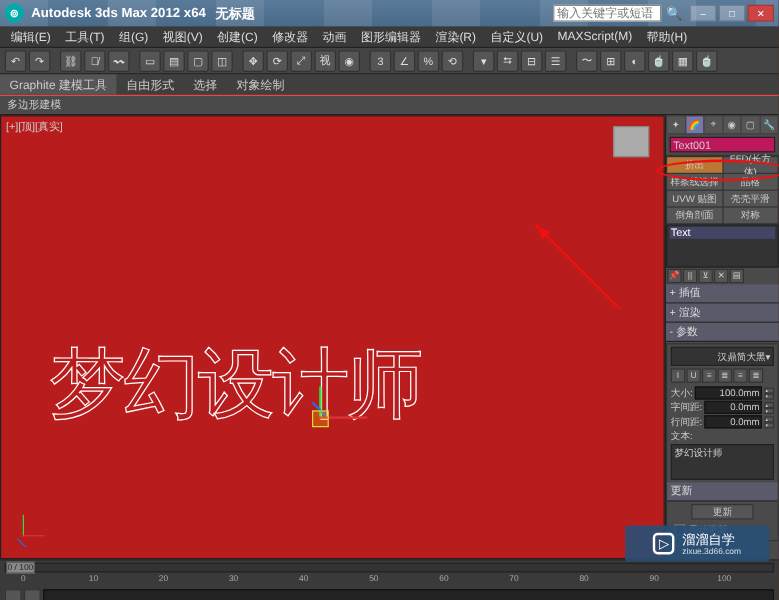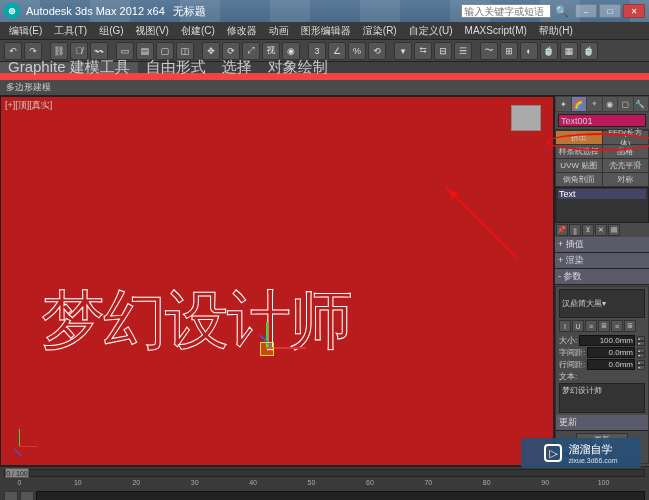--- a/index.html
+++ b/index.html
@@ -1,34 +1,34 @@
 <!DOCTYPE html>
 <html><head>
 <meta charset="utf-8">
 <style>
 * { margin: 0; padding: 0; box-sizing: border-box; font-family: "Microsoft YaHei", sans-serif; }
 body { width: 649px; height: 500px; background: #3a3a3a; color: #ccc; font-size: 10px; overflow: hidden; position: relative; }
 
 .titlebar { height: 22px; background: linear-gradient(#5a7a9a,#4a6a8a); display: flex; align-items: center; padding: 0 4px; color: #fff; font-size: 11px; position: relative; overflow: hidden; }
 .titlebar .clouds { position: absolute; inset: 0; background: repeating-linear-gradient(90deg,rgba(255,255,255,.15) 0 40px,rgba(255,255,255,0) 40px 90px); opacity:.6; }
 .titlebar .logo { width: 16px; height: 16px; border-radius: 8px; background: #0aa; margin-right: 6px; z-index:1; display:flex;align-items:center;justify-content:center; font-size:9px; font-weight:bold;}
-.titlebar .title { z-index:1; flex: 0 0 auto; }
+.titlebar .title { z-index:1; flex: 0 0 auto; font-weight: bold; }
 .titlebar .search { margin-left: auto; z-index:1; display:flex; align-items:center; gap:4px; }
 .titlebar .search input { width: 90px; height: 14px; font-size: 10px; background:#fff; border:1px solid #888; padding:0 2px; }
 .titlebar .winbtns { display:flex; gap:2px; margin-left:6px; z-index:1;}
 .titlebar .winbtn { width: 22px; height: 14px; background: rgba(255,255,255,.3); border:1px solid rgba(0,0,0,.2); display:flex;align-items:center;justify-content:center; font-size:8px; }
 
 .menubar { height: 18px; background: #3a3a3a; display: flex; align-items: center; padding: 0 4px; gap: 2px; border-bottom: 1px solid #222; font-size: 10px; color: #ddd; }
 .menubar .menu-item { padding: 0 5px; white-space: nowrap; }
 
 .toolbar-row { height: 22px; background: #444; border-bottom: 1px solid #222; display: flex; align-items: center; padding: 0 4px; gap: 2px; }
 .tool-btn { width: 18px; height: 18px; background: #555; border: 1px solid #333; border-radius:2px; display:flex;align-items:center;justify-content:center; font-size:9px; color:#ddd;}
 .tool-sep { width: 4px; }
 
-.ribbon-bar { height: 18px; background: #3f3f3f; border-bottom:7px solid #ef4444; display:flex; align-items:flex-end; font-size:15px;}
+.ribbon-bar { height: 18px; background: #3f3f3f; border-bottom:1px solid #ef4444; display:flex; align-items:flex-end; font-size:10px;}
 .ribbon-tab { padding: 0 8px; height:100%; display:flex;align-items:center; }
 .ribbon-tab.active { background:#555; }
 .sub-ribbon { height: 16px; background:#4a4a4a; border-bottom:1px solid #222; display:flex;align-items:center; font-size:9px; padding:0 6px;text-align:center;}
 
 .main-area { display: flex; height: 370px; }
 .viewport { flex: 1; background: #b91c1c; border: 1px solid #222; position: relative; overflow:hidden;}
 .vp-label { position: absolute; top: 2px; left: 4px; font-size: 9px; color: #ccc; }
 .viewcube { position: absolute; top: 8px; right: 12px; width: 30px; height: 26px; background: #aaa; border:1px solid #888; }
 
 .text-shape { position: absolute; left: 40px; top: 180px; font-size: 64px; color: transparent; -webkit-text-stroke: 1px #fff; letter-spacing: -2px; font-weight: 300; white-space: nowrap; }
@@ -53,21 +53,21 @@
 .cp-section { padding: 2px 3px; border-bottom: 1px solid #333;}
 .cp-input { width: 100%; height: 13px; background: #be185d; border:1px solid #222; color:#ccc; font-size:9px; padding:0 2px;}
 .cp-header { background:#5a5a6a; padding:1px 3px; color:#ddd; font-size:9px; border-bottom:1px solid #222;}
 .cp-btngrid { display:grid; grid-template-columns:1fr 1fr; gap:1px; padding:1px; background:#333;}
 .cp-gridbtn { background:#555; padding:1px 2px; text-align:center; font-size:8px; height:13px; display:flex;align-items:center;justify-content:center;}
 .cp-gridbtn.hot { background:#bb7733;}
 .cp-list { height: 36px; background:#333; border:1px solid #222; padding:1px 2px; color:#bbb; font-size:9px;}
 .cp-list .sel { background:#446; color:#fff; padding:0 1px;}
 .cp-row-btns { display:flex; gap:1px; padding:1px;}
 .cp-smbtn { width:12px;height:12px;background:#555;border:1px solid #333;font-size:7px;display:flex;align-items:center;justify-content:center;}
-.cp-drop { width:100%; height:29px; background:#333; border:1px solid #222; color:#ccc; font-size:8px; padding:0 2px; display:flex;align-items:center;justify-content:flex-start;}
+.cp-drop { width:100%; height:16px; background:#333; border:1px solid #222; color:#ccc; font-size:8px; padding:0 2px; display:flex;align-items:center;justify-content:flex-end;}
 .cp-param-section{ background:#4a4a4a; padding:2px 3px; border:1px solid #333; margin:1px 0;}
 .cp-param-row { display:flex; align-items:center; gap:2px; margin:1px 0; font-size:8px;}
 .cp-spinner { flex:1; height:11px; background:#222; border:1px solid #111; color:#ccc; font-size:8px; padding:0 1px; display:flex;align-items:center;justify-content:flex-end;}
 .cp-spinner-btns{width:8px;display:flex;flex-direction:column;}
 .cp-spinbtn{height:5px;background:#555;border:1px solid #333;font-size:4px;line-height:3px;}
 .cp-textarea { width:100%; height:30px; background:#333;border:1px solid #222;color:#ccc;font-size:8px;padding:1px 2px;}
 .cp-bigbtn { width:60%; margin:2px auto; height:13px; background:#555;border:1px solid #333;display:flex;align-items:center;justify-content:center;font-size:8px;}
 .cp-check { display:flex;align-items:center;gap:3px;font-size:8px;padding:1px 3px;}
 .cp-checkbox{width:9px;height:9px;border:1px solid #888;background:#333;}
 

